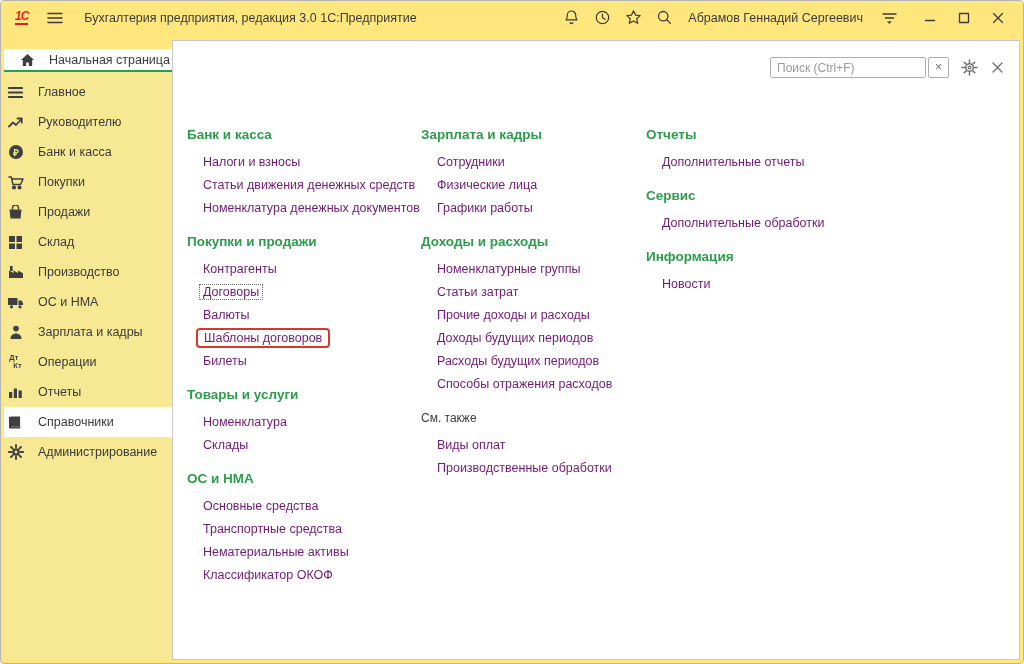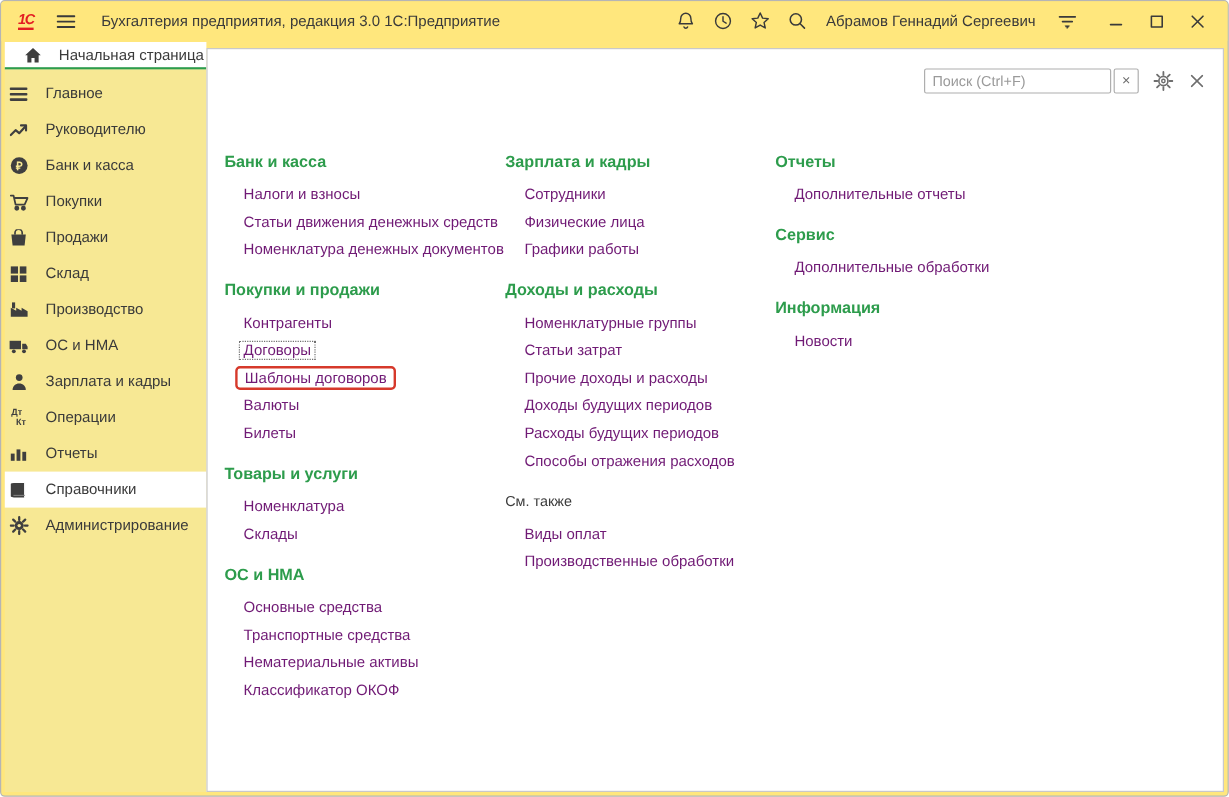--- a/index.html
+++ b/index.html
@@ -21,21 +21,21 @@
   .hamburger { margin-left:16px; }
   .tb-title { margin-left:18px; white-space:nowrap; }
   .tb-spacer { flex:1; }
   .tb-right { display:flex; align-items:center; gap:9px; }
   .tb-user { margin:0 6px 0 4px; white-space:nowrap; }
   .winbtns { display:flex; align-items:center; gap:12px; margin-left:10px; }
   
   .app-body { position:absolute; top:33px; left:3px; right:3px; bottom:3px; display:flex; }
   .sidebar { width:168px; display:flex; flex-direction:column; }
   .home-tab {
-    margin-top:1px; height:23px; background:#ffffff;
+    margin-top:15px; height:23px; background:#ffffff;
     border-bottom:2px solid #2d9c4c;
     display:flex; align-items:center; gap:13px; padding-left:15px;
     font-size:12.5px; color:#3a3a3a; cursor:pointer;
   }
   .side-menu { flex:1; background:#f7e894; padding-top:5px; }
   .side-item {
     height:30px; display:flex; align-items:center; gap:14px;
     padding-left:3px; font-size:12.5px; color:#3a3a3a; cursor:pointer;
     white-space:nowrap;
   }
@@ -300,22 +300,22 @@
             <div class="section">
               <div class="section-title">Банк и касса</div>
               <div class="content-item"><span class="link">Налоги и взносы</span></div>
               <div class="content-item"><span class="link">Статьи движения денежных средств</span></div>
               <div class="content-item"><span class="link">Номенклатура денежных документов</span></div>
             </div>
             <div class="section">
               <div class="section-title">Покупки и продажи</div>
               <div class="content-item"><span class="link">Контрагенты</span></div>
               <div class="content-item"><span class="link focused">Договоры</span></div>
+              <div class="content-item"><span class="link">Валюты</span></div>
               <div class="content-item"><span class="link highlighted">Шаблоны договоров</span></div>
-              <div class="content-item"><span class="link">Валюты</span></div>
               <div class="content-item"><span class="link">Билеты</span></div>
             </div>
             <div class="section">
               <div class="section-title">Товары и услуги</div>
               <div class="content-item"><span class="link">Номенклатура</span></div>
               <div class="content-item"><span class="link">Склады</span></div>
             </div>
             <div class="section">
               <div class="section-title">ОС и НМА</div>
               <div class="content-item"><span class="link">Основные средства</span></div>

